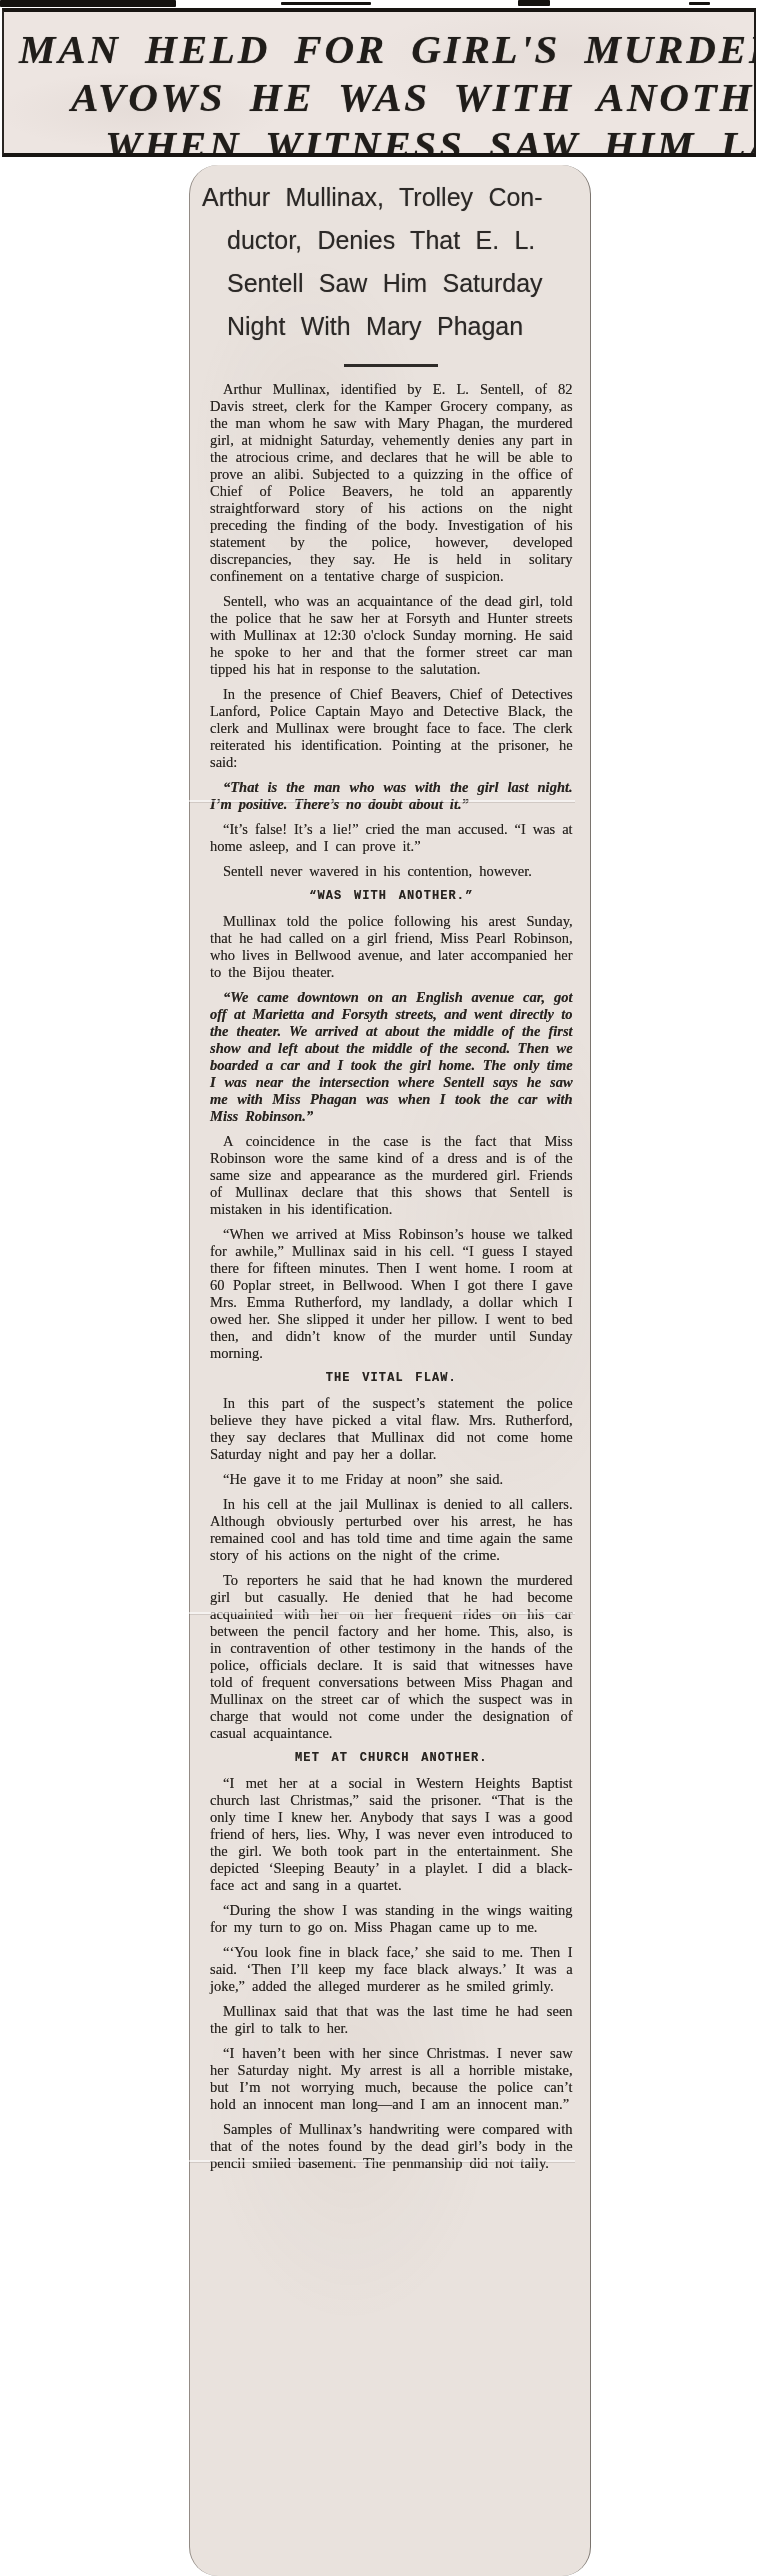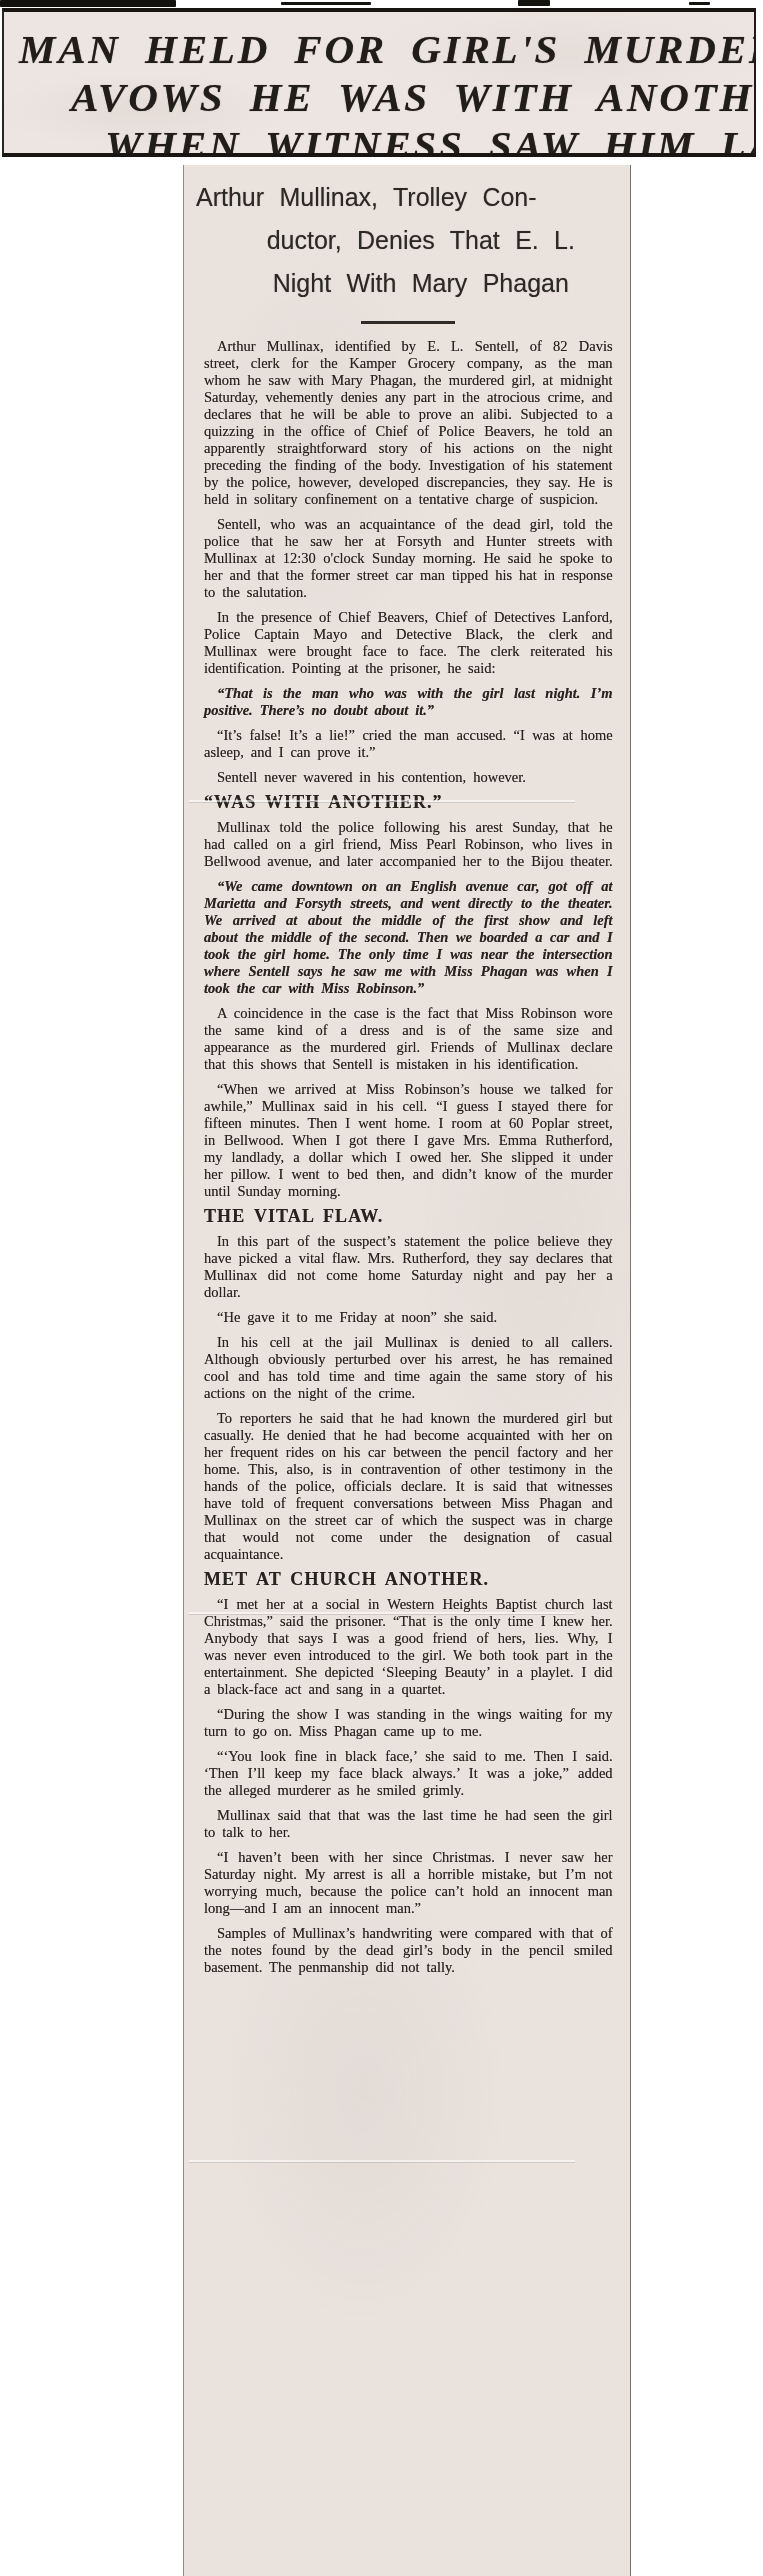--- a/index.html
+++ b/index.html
@@ -34,52 +34,53 @@
     font-size:41px;line-height:48px;white-space:nowrap;
     letter-spacing:2.8px;word-spacing:11.2px;
     text-shadow:0 0 0.9px rgba(32,29,26,0.55);
   }
   .hl-0{padding-left:15px;}
   .hl-1{padding-left:67px;}
   .hl-2{padding-left:101px;}
 
   
   .column{
-    position:absolute;left:183px;top:165px;width:448px;height:2411px;
+    position:absolute;left:189px;top:165px;width:402px;height:2411px;
     box-sizing:border-box;
     background:#e9e2dd;
     background-image:
       radial-gradient(ellipse 168px 281px at 30% 12%, rgba(130,110,95,0.06), rgba(0,0,0,0) 70%),
       radial-gradient(ellipse 187px 374px at 80% 45%, rgba(130,110,95,0.05), rgba(0,0,0,0) 70%),
       radial-gradient(ellipse 206px 328px at 40% 80%, rgba(130,110,95,0.06), rgba(0,0,0,0) 70%);
     border-left:0.9px solid rgba(75,68,60,0.55);
     border-right:1.9px solid rgba(50,44,38,0.6);
     padding:11.2px 9.4px 9.4px 12px;
     overflow:hidden;
+    border-radius:29px;
   }
   .subhead{color:#2b2826;font-family:"Liberation Sans", sans-serif;}
   .sh-line{
     font-size:25px;line-height:43px;font-weight:500;word-spacing:8.4px;
     white-space:nowrap;text-shadow:0 0 0.9px rgba(43,40,38,0.45);
   }
-  .sh-indent{padding-left:25px;text-align:center;}
+  .sh-indent{padding-left:25px;}
   .divider{
     width:94px;height:2.8px;background:#2e2b28;margin:16px auto 14px auto;
   }
   .article-body{
     color:#27231f;font-size:14.5px;line-height:17px;
     text-align:justify;word-spacing:3.3px;
     text-shadow:0 0 0.6px rgba(45,40,35,0.55);
   }
   .article-body p{margin:8px;}
   .b-normal{text-indent:13px;}
   .b-bold{text-indent:13px;font-weight:bold;font-style:italic;}
   .b-crosshead{
-    text-align:left;text-indent:0;font-weight:bold;
-    letter-spacing:1.1px;margin:1.9px 0;font-size:18px;
+    text-align:center;text-indent:0;font-weight:bold;
+    letter-spacing:1.1px;margin:1.9px 0;font-size:12px;font-family:Liberation Mono, monospace;
   }
   
   .seam{position:absolute;left:189px;width:386px;height:1.9px;background:rgba(255,255,255,0.55);box-shadow:0 0.9px 0 rgba(90,80,70,0.18);}
   .seam1{top:800px;}
   .seam2{top:1612px;}
   .seam3{top:2160px;}
 </style>
 </head>
 <body>
 
@@ -91,20 +92,21 @@
 <div class="headline-box">
   <div class="hl-line hl-0">MAN HELD FOR GIRL'S MURDER</div>
   <div class="hl-line hl-1">AVOWS HE WAS WITH ANOTHER</div>
   <div class="hl-line hl-2">WHEN WITNESS SAW HIM LAST</div>
 </div>
 
 <div class="column">
   <div class="subhead">
     <div class="sh-line">Arthur Mullinax, Trolley Con-</div>
     <div class="sh-line sh-indent">ductor, Denies That E. L.</div>
+    <div class="sh-line sh-indent">Sentell Saw Him Saturday</div>
     <div class="sh-line sh-indent">Night With Mary Phagan</div>
   </div>
   <div class="divider"></div>
   <div class="article-body" id="article-body">
       <p class="b-normal">Arthur Mullinax, identified by E. L. Sentell, of 82 Davis street, clerk for the Kamper Grocery company, as the man whom he saw with Mary Phagan, the murdered girl, at midnight Saturday, vehemently denies any part in the atrocious crime, and declares that he will be able to prove an alibi. Subjected to a quizzing in the office of Chief of Police Beavers, he told an apparently straightforward story of his actions on the night preceding the finding of the body. Investigation of his statement by the police, however, developed discrepancies, they say. He is held in solitary confinement on a tentative charge of suspicion.</p>
       <p class="b-normal">Sentell, who was an acquaintance of the dead girl, told the police that he saw her at Forsyth and Hunter streets with Mullinax at 12:30 o'clock Sunday morning. He said he spoke to her and that the former street car man tipped his hat in response to the salutation.</p>
       <p class="b-normal">In the presence of Chief Beavers, Chief of Detectives Lanford, Police Captain Mayo and Detective Black, the clerk and Mullinax were brought face to face. The clerk reiterated his identification. Pointing at the prisoner, he said:</p>
       <p class="b-bold">“That is the man who was with the girl last night. I’m positive. There’s no doubt about it.”</p>
       <p class="b-normal">“It’s false! It’s a lie!” cried the man accused. “I was at home asleep, and I can prove it.”</p>
       <p class="b-normal">Sentell never wavered in his contention, however.</p>

